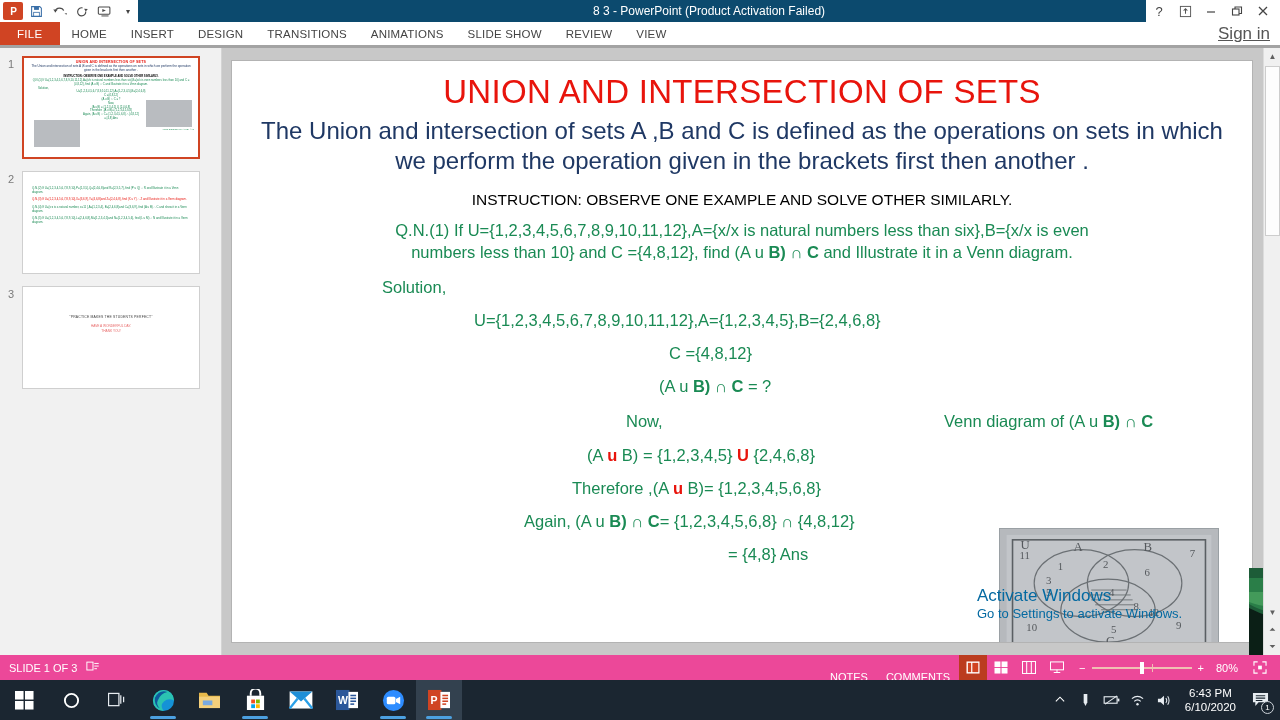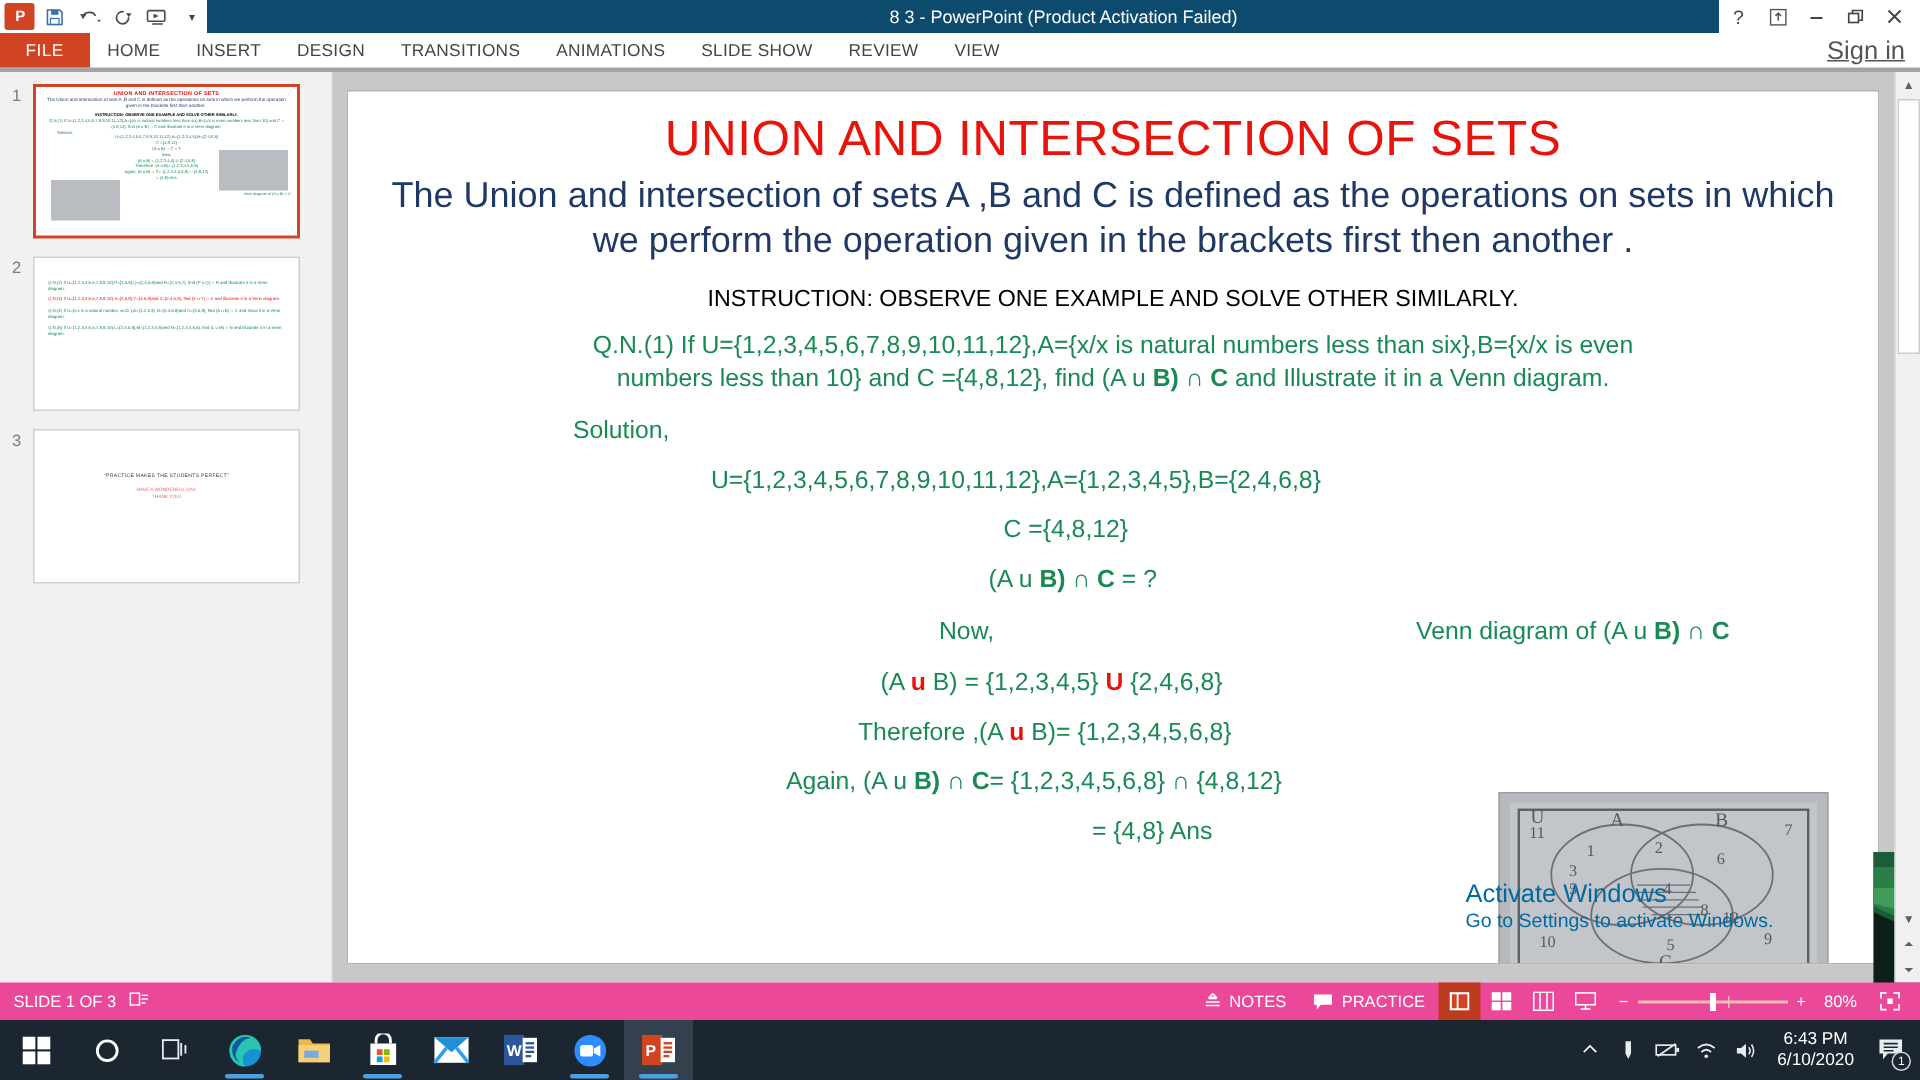--- a/index.html
+++ b/index.html
@@ -160,21 +160,21 @@
   .vs-bottom { position: absolute; bottom: 0; left: 0; width: 17px; }
 
   
   .statusbar {
     position: absolute; left: 0; top: 655px; width: 1280px; height: 25px;
     background: #ec4899; display: flex; align-items: center; color: #fff;
     font-size: 11px;
   }
   .sb-left { display: flex; align-items: center; gap: 9px; padding-left: 9px; }
   .sb-right { margin-left: auto; display: flex; align-items: center; gap: 0; padding-right: 6px; }
-  .sb-item { display: flex; align-items: center; gap: 5px; padding: 0 9px; height: 25px; }
+  .sb-item { display: flex; align-items: center; gap: 16px; padding: 0 9px; height: 25px; flex-direction: column; }
   .sb-view { width: 28px; height: 25px; display: flex; align-items: center; justify-content: center; }
   .sb-view.active { background: #bb3c1f; }
   .zoomtrack { display: flex; align-items: center; gap: 6px; padding: 0 8px; }
   .ztrack { position: relative; width: 100px; height: 2px; background: #f0bfb3; }
   .zthumb { position: absolute; left: 48px; top: -5px; width: 4px; height: 12px; background: #fff; }
   .ztick { position: absolute; left: 60px; top: -3px; width: 1px; height: 8px; background: #f0bfb3; }
 
   
   .taskbar {
     position: absolute; left: 0; top: 680px; width: 1280px; height: 40px;
@@ -478,21 +478,21 @@
       <span class="sb-item">
         <svg width="13" height="12" viewBox="0 0 14 13">
             <path d="M2 9 H12 M2 6.5 H12 M4 4 H10 M7 0.5 L9.5 3 H4.5 Z" stroke="#fff" stroke-width="1" fill="none"></path>
           </svg>
         <span>NOTES</span>
       </span>
       <span class="sb-item">
         <svg width="14" height="12" viewBox="0 0 15 13">
             <path d="M1 1 H14 V8.5 H6 L3 12 V8.5 H1 Z" fill="#fff"></path>
           </svg>
-        <span>PRACTICE</span>
+        <span>COMMENTS</span>
       </span>
       <span class="sb-view active">
         <svg width="14" height="13" viewBox="0 0 15 14">
             <rect x="0.5" y="0.5" width="14" height="13" fill="#fff"></rect>
             <rect x="2" y="2" width="3.5" height="10" fill="#d04423"></rect>
             <rect x="6.8" y="2" width="6.4" height="10" fill="#d04423"></rect>
           </svg>
       </span>
       <span class="sb-view">
         <svg width="14" height="13" viewBox="0 0 15 14">

